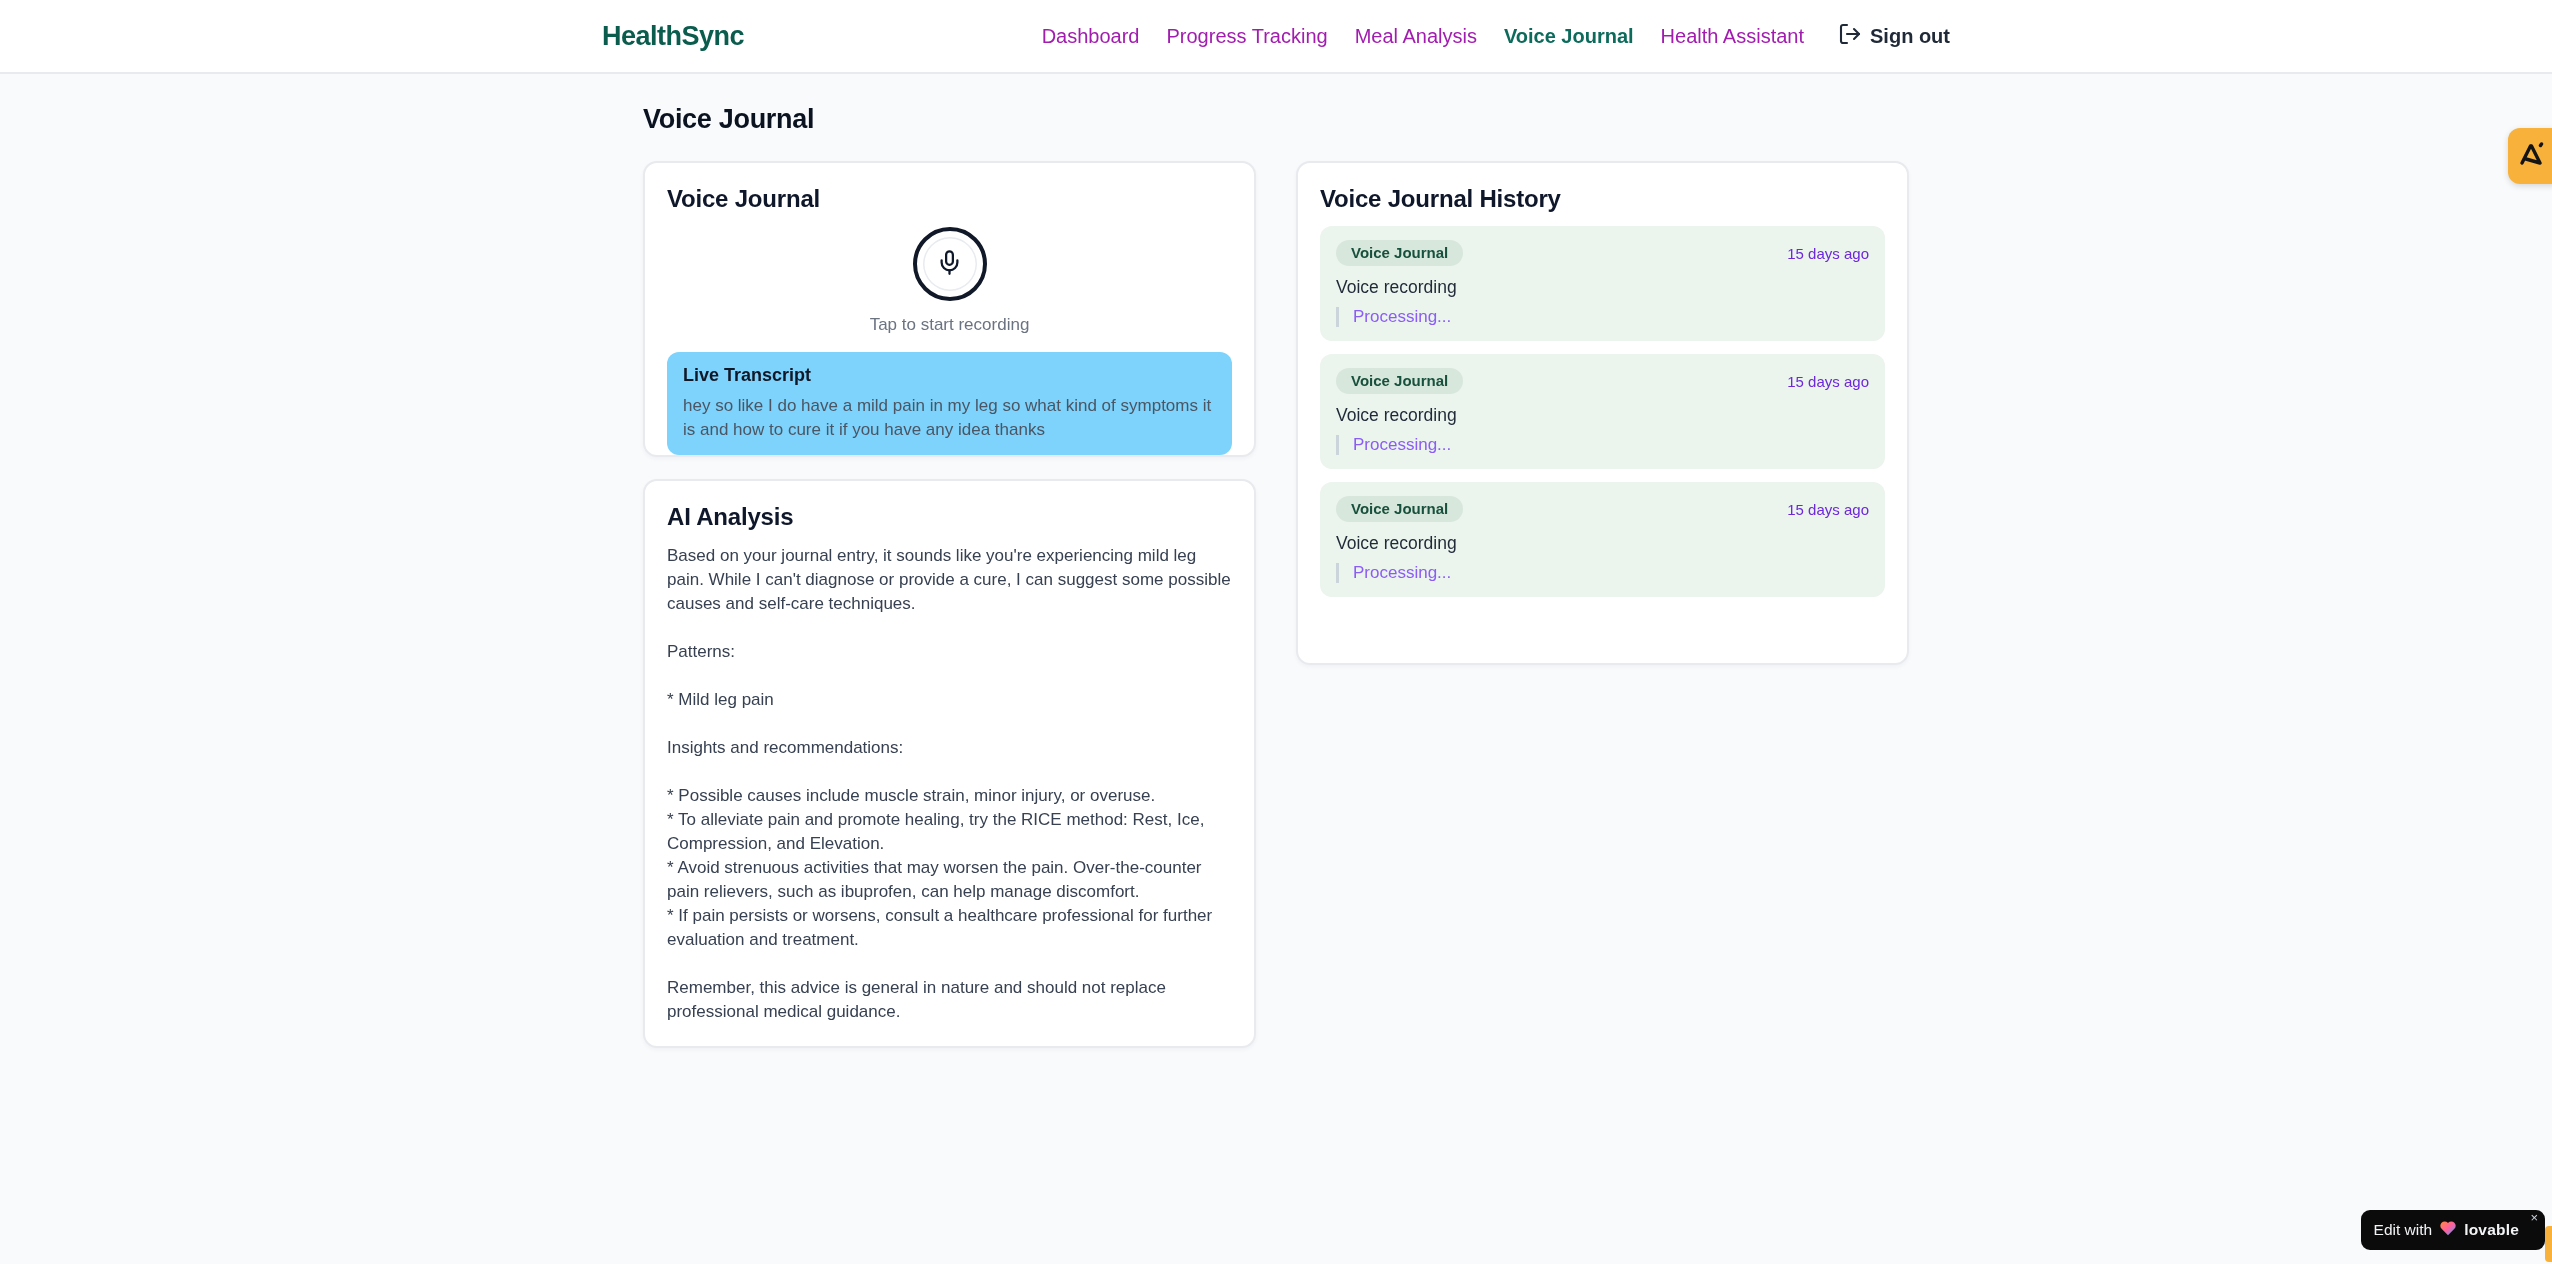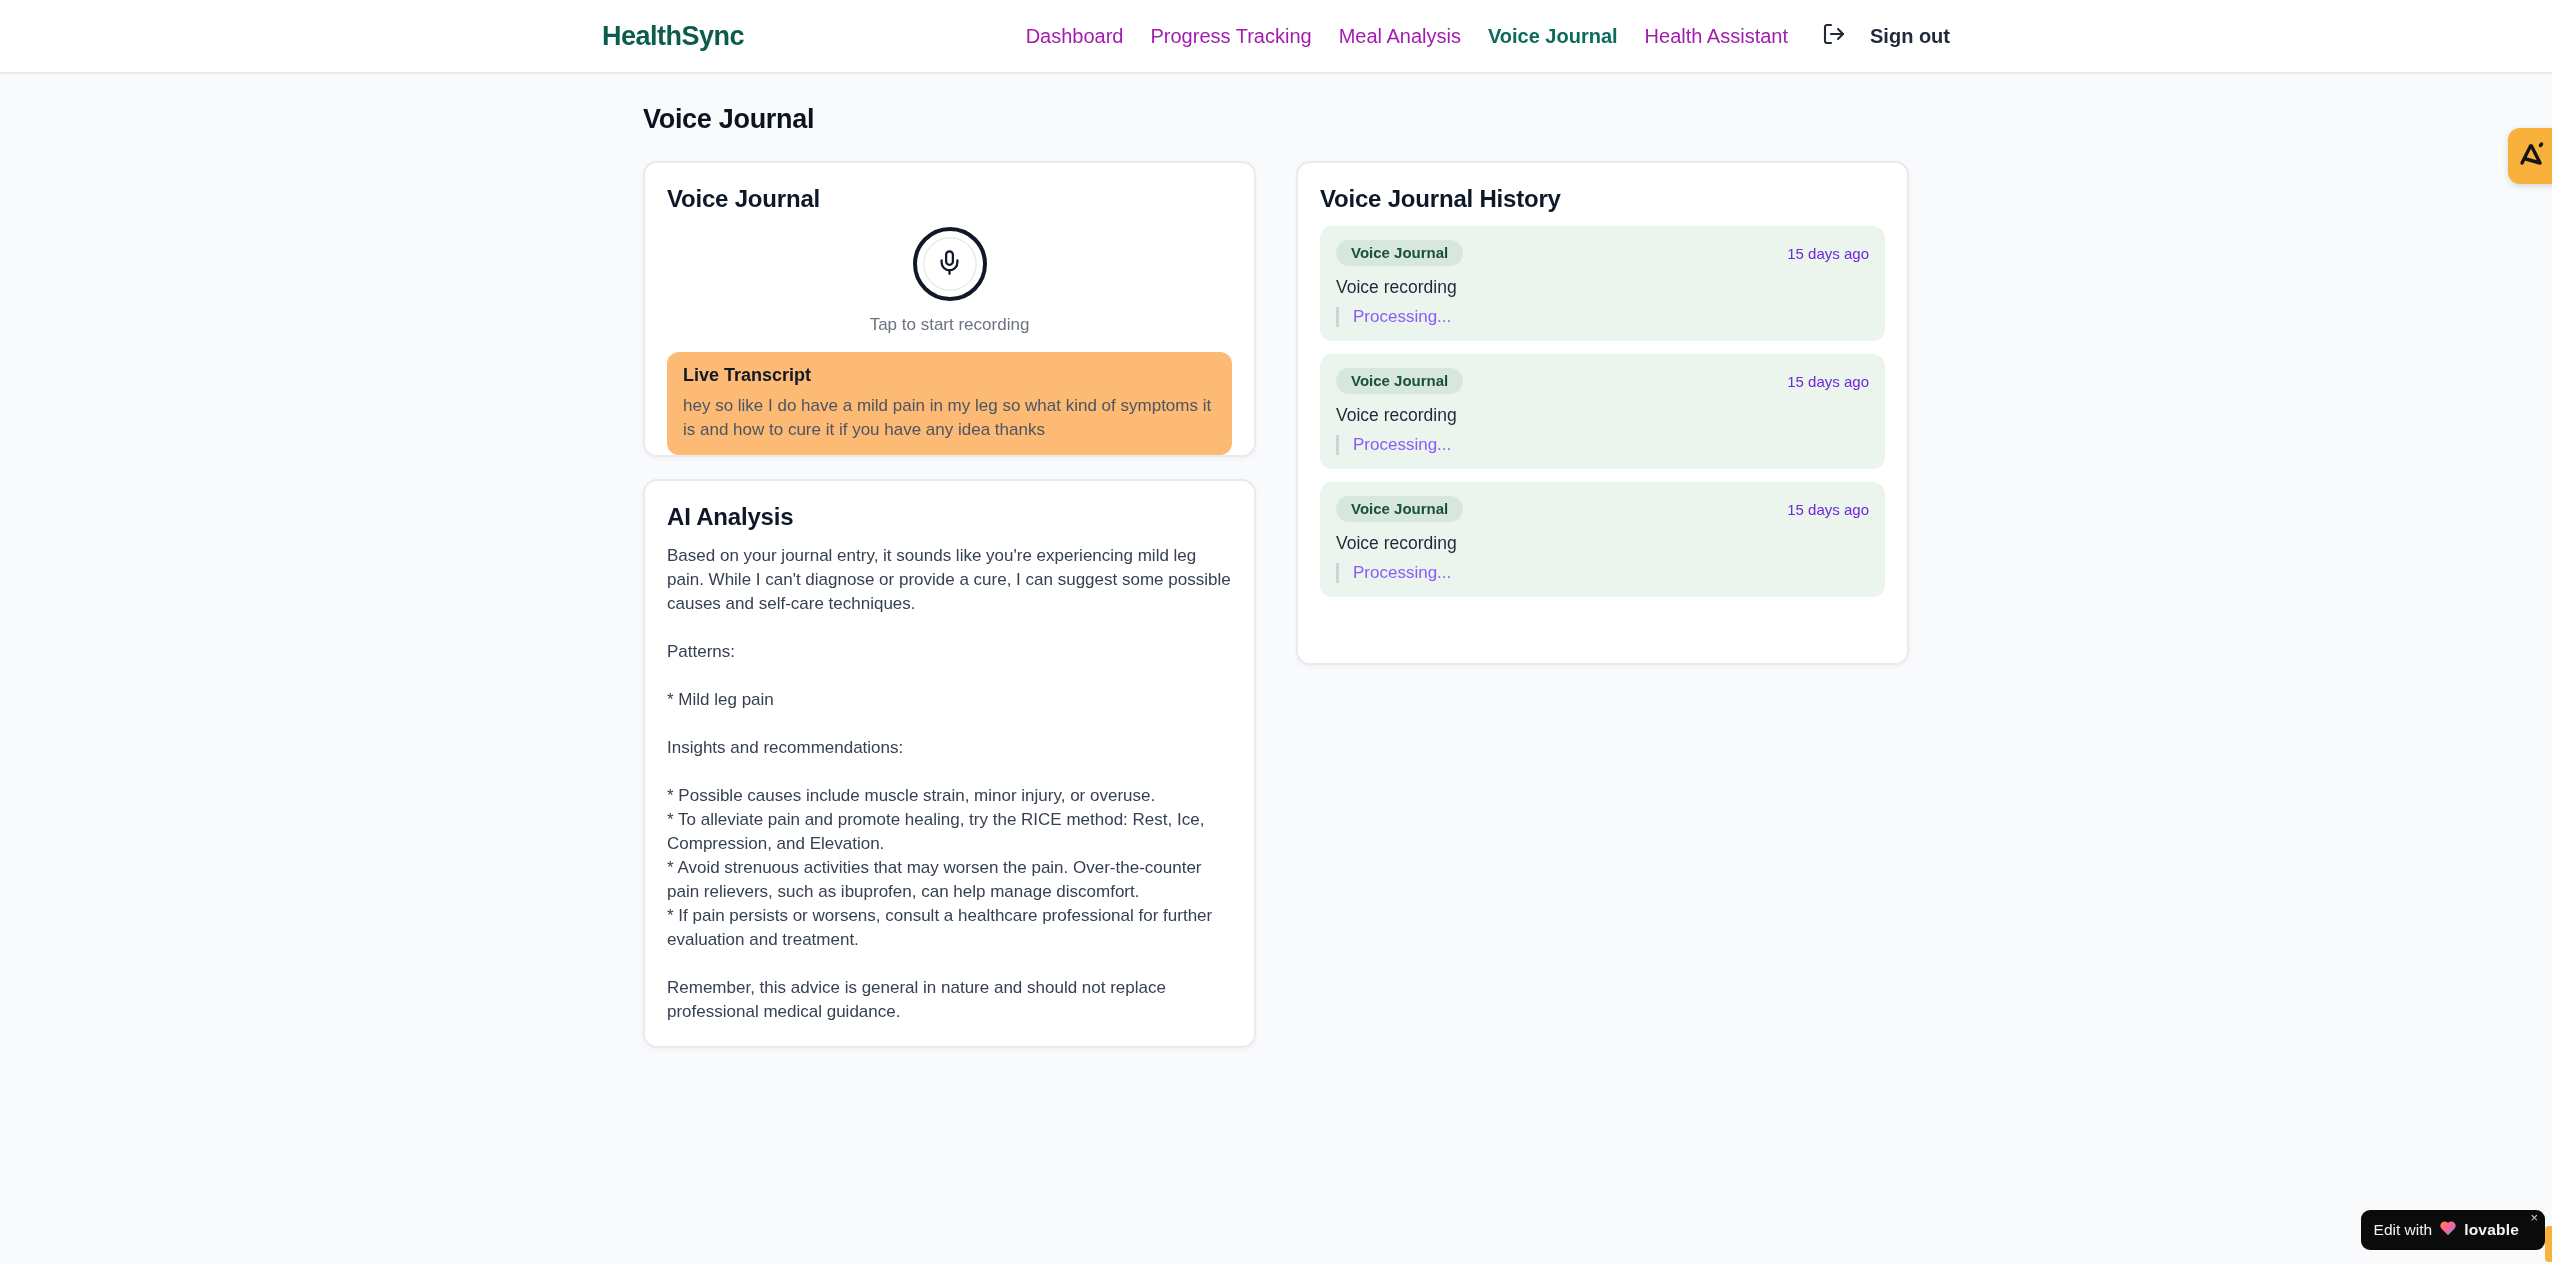--- a/index.html
+++ b/index.html
@@ -37,21 +37,21 @@
   .nav { display:flex; align-items:center; }
   .nav-items { display:flex; align-items:center; gap:27px; list-style:none; }
   .nav-item {
     font-size:20px;
     color:#a21caf;
     cursor:pointer;
     white-space:nowrap;
   }
   .nav-item.active { color:#0d6b5c; font-weight:bold; }
   .signout {
-    display:flex; align-items:center; gap:24px;
+    display:flex; align-items:center; gap:8px;
     margin-left:34px;
     cursor:pointer;
   }
   .signout-label { font-size:20px; font-weight:bold; color:#1f2937; }
   .icon-svg { display:block; }
 
   
   .main { width:1266px; margin:0 auto; }
   .page-title {
     margin-top:30px;
@@ -91,21 +91,21 @@
     border:4px solid #111827;
     background:#ffffff;
     box-shadow:inset 0 0 0 6px #ffffff, inset 0 0 0 7.5px #e8ebef;
     display:flex; align-items:center; justify-content:center;
     cursor:pointer;
   }
   .tap-hint { margin-top:14px; font-size:17px; color:#6b7280; }
   .transcript-box {
     margin-top:17px;
     width:100%;
-    background:#fdba74;
+    background:#7dd3fc;
     border-radius:12px;
     padding:13px 16px;
   }
   .transcript-title { font-size:18px; font-weight:bold; color:#111827; }
   .transcript-text {
     margin-top:8px;
     font-size:17px;
     line-height:1.42;
     color:#4b5563;
   }

